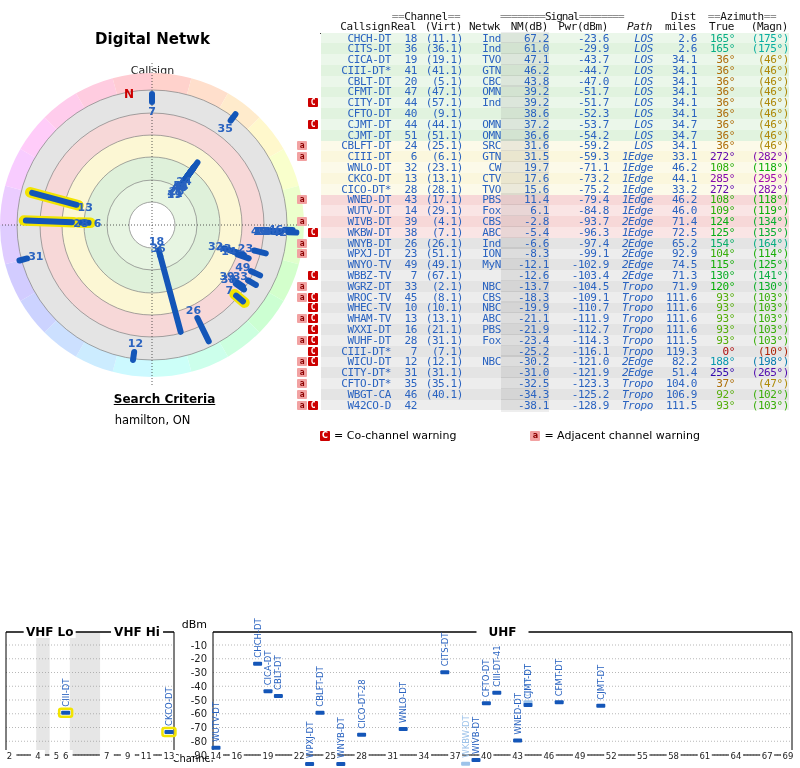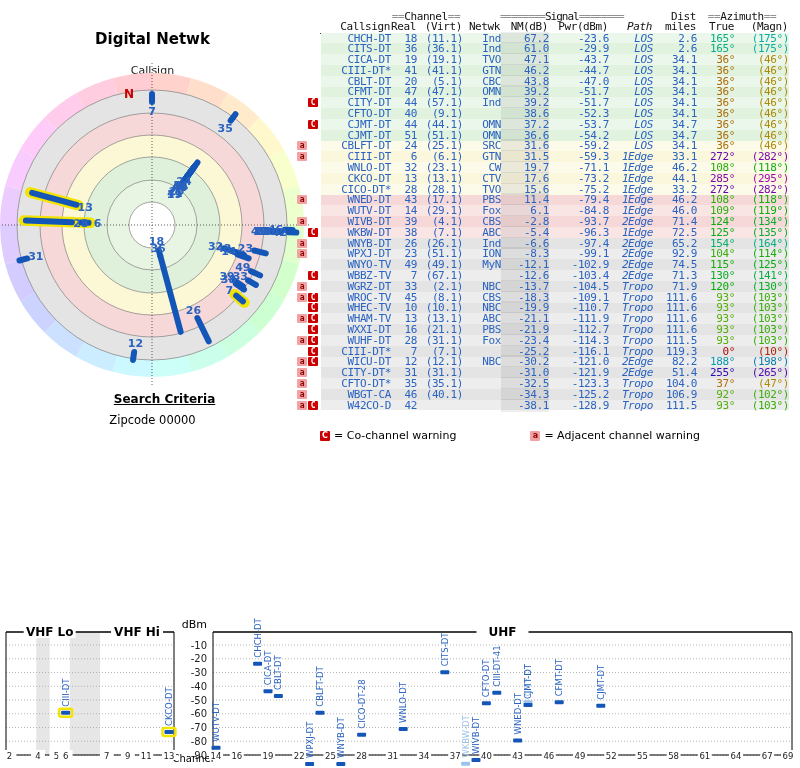--- a/index.html
+++ b/index.html
@@ -160,21 +160,21 @@
       <line x1="230.64819630062544" y1="65.63031836946953" x2="235.4627164858418" y2="59.241234289091196" stroke="#1456b8" stroke-width="6" stroke-linecap="round"></line>
       <text x="225.231861092257" y="76.81803795989516" text-anchor="middle" fill="#2a63c0" font-size="11" font-weight="bold" font-family="DejaVu Sans,sans-serif">35</text>
       <line x1="284.5991749288936" y1="174.6304652224878" x2="292.5943015450464" y2="174.9096611961078" stroke="#1456b8" stroke-width="6" stroke-linecap="round"></line>
       <text x="275.60465748572176" y="178.3163697521653" text-anchor="middle" fill="#2a63c0" font-size="11" font-weight="bold" font-family="DejaVu Sans,sans-serif">46</text>
       <line x1="288.37784241375834" y1="177.1472598643176" x2="296.36687869179497" y2="177.56594751426115" stroke="#1456b8" stroke-width="6" stroke-linecap="round"></line>
       <text x="279.3901766009672" y="180.6762362581311" text-anchor="middle" fill="#2a63c0" font-size="11" font-weight="bold" font-family="DejaVu Sans,sans-serif">42</text>
     </svg>
 
   <div class="sc">
     <div class="sc-title">Search Criteria</div>
-    <div class="sc-line">Zipcode 00000</div>
+    <div class="sc-line">hamilton, ON</div>
     <div class="sc-gap"></div>
   </div>
 
   <div id="tbl">
       <div class="trow hrow" style="padding-left: 23px;"><span class="cell "></span><span class="cell c-call" style="width: 66px;"></span><span class="cell " style="width: 72px; text-align: center;"><span class="heq">==</span>Channel<span class="heq">==</span></span><span class="cell c-net"></span><span class="cell " style="width: 108px; text-align: center; letter-spacing: -1px;"><span class="heq">========</span>Signal<span class="heq">========</span></span><span class="cell c-path"></span><span class="cell c-mi">Dist</span><span class="cell " style="width: 92px; text-align: center;"><span class="heq">==</span>Azimuth<span class="heq">==</span></span></div>
       <div class="trow hrow" style="padding-left: 23px;"><span class="cell c-call hd2">Callsign</span><span class="cell c-real hd2">Real</span><span class="cell c-virt hd2">(Virt)</span><span class="cell c-net hd2">Netwk</span><span class="cell c-nm hd2">NM(dB)</span><span class="cell c-pwr hd2">Pwr(dBm)</span><span class="cell c-path hd2">Path</span><span class="cell c-mi hd2">miles</span><span class="cell c-true hd2">True</span><span class="cell c-magn hd2">(Magn)</span></div>
       <div class="trow"><span class="wa"></span><span class="wc"></span><span class="rbody" style="background: rgb(225, 243, 223);"><span class="cell c-call">CHCH-DT</span><span class="cell c-real">18</span><span class="cell c-virt">(11.1)</span><span class="cell c-net">Ind</span><span class="cell c-nm">67.2</span><span class="cell c-pwr">-23.6</span><span class="cell c-path">LOS</span><span class="cell c-mi">2.6</span><span class="cell c-true" style="color: rgb(9, 174, 133);">165°</span><span class="cell c-magn" style="color: rgb(9, 174, 161);">(175°)</span></span></div>
       <div class="trow"><span class="wa"></span><span class="wc"></span><span class="rbody" style="background: rgb(225, 243, 223);"><span class="cell c-call">CITS-DT</span><span class="cell c-real">36</span><span class="cell c-virt">(36.1)</span><span class="cell c-net">Ind</span><span class="cell c-nm">61.0</span><span class="cell c-pwr">-29.9</span><span class="cell c-path">LOS</span><span class="cell c-mi">2.6</span><span class="cell c-true" style="color: rgb(9, 174, 133);">165°</span><span class="cell c-magn" style="color: rgb(9, 174, 161);">(175°)</span></span></div>
       <div class="trow"><span class="wa"></span><span class="wc"></span><span class="rbody" style="background: rgb(225, 243, 223);"><span class="cell c-call">CICA-DT</span><span class="cell c-real">19</span><span class="cell c-virt">(19.1)</span><span class="cell c-net">TVO</span><span class="cell c-nm">47.1</span><span class="cell c-pwr">-43.7</span><span class="cell c-path">LOS</span><span class="cell c-mi">34.1</span><span class="cell c-true" style="color: rgb(174, 108, 9);">36°</span><span class="cell c-magn" style="color: rgb(174, 136, 9);">(46°)</span></span></div>
       <div class="trow"><span class="wa"></span><span class="wc"></span><span class="rbody" style="background: rgb(225, 243, 223);"><span class="cell c-call">CIII-DT*</span><span class="cell c-real">41</span><span class="cell c-virt">(41.1)</span><span class="cell c-net">GTN</span><span class="cell c-nm">46.2</span><span class="cell c-pwr">-44.7</span><span class="cell c-path">LOS</span><span class="cell c-mi">34.1</span><span class="cell c-true" style="color: rgb(174, 108, 9);">36°</span><span class="cell c-magn" style="color: rgb(174, 136, 9);">(46°)</span></span></div>

